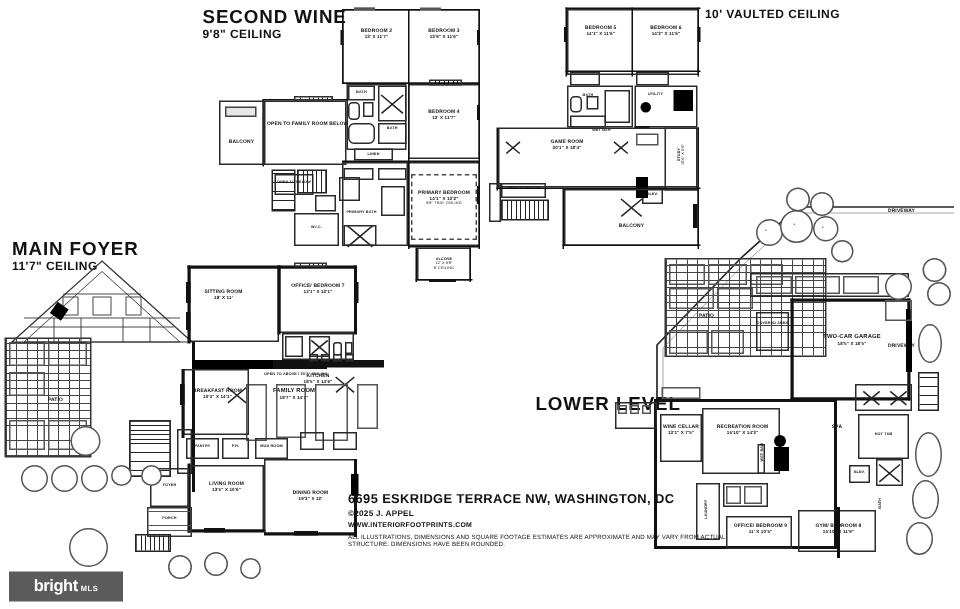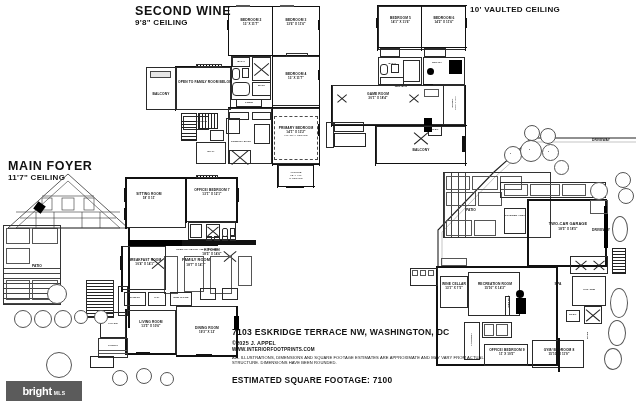--- a/index.html
+++ b/index.html
@@ -72,20 +72,23 @@
 
   <div class="lvl-title" style="left:470px;top:5px;">
     <span class="t2">10' VAULTED CEILING</span>
   </div>
 
   <div class="lvl-title" style="left:8px;top:160px;">
     <span class="t1">MAIN FOYER</span>
     <span class="t2">11'7" CEILING</span>
   </div>
 
+  <div class="lvl-title" style="left:357px;top:263px;">
+    <span class="t1">LOWER LEVEL</span>
+  </div>
 
   <div>
 
     <div class="thin" style="left:228px;top:6px;width:92px;height:50px;"></div>
     <div class="wall" style="left:228px;top:6px;width:92px;height:1.4px;"></div>
     <div class="wall" style="left:228px;top:6px;width:1.4px;height:50px;"></div>
     <div class="wall" style="left:318.6px;top:6px;width:1.4px;height:50px;"></div>
     <div class="wall" style="left:272px;top:6px;width:1.2px;height:50px;"></div>
 
     <div class="rm" style="left:230px;top:18px;width:42px;">
@@ -537,25 +540,24 @@
     <div class="tree" style="left:604px;top:348px;width:16px;height:20px;border-radius:50%;"></div>
     <div class="tree" style="left:612px;top:216px;width:14px;height:24px;border-radius:50%;"></div>
 
     <div class="thin" style="left:410px;top:268px;width:28px;height:18px;"></div>
     <div class="thin2" style="left:412px;top:270px;width:6px;height:6px;"></div>
     <div class="thin2" style="left:420px;top:270px;width:6px;height:6px;"></div>
     <div class="thin2" style="left:428px;top:270px;width:6px;height:6px;"></div>
   </div>
 
   <div class="footer">
-    <div class="f-addr">7103 ESKRIDGE TERRACE NW, WASHINGTON, DC</div>
+    <div class="f-addr">6695 ESKRIDGE TERRACE NW, WASHINGTON, DC</div>
     <div class="f-cop">©2025 J. APPEL</div>
     <div class="f-web">WWW.INTERIORFOOTPRINTS.COM</div>
     <div class="f-disc">ALL ILLUSTRATIONS, DIMENSIONS AND SQUARE FOOTAGE ESTIMATES ARE APPROXIMATE AND MAY VARY FROM ACTUAL STRUCTURE. DIMENSIONS HAVE BEEN ROUNDED.</div>
-    <div class="f-sqft">ESTIMATED SQUARE FOOTAGE: 7100</div>
   </div>
 
   <div class="logo">
     <span class="lt">bright</span>
     <span class="ls">MLS</span>
   </div>
 
 </div>
 
 </body></html>

